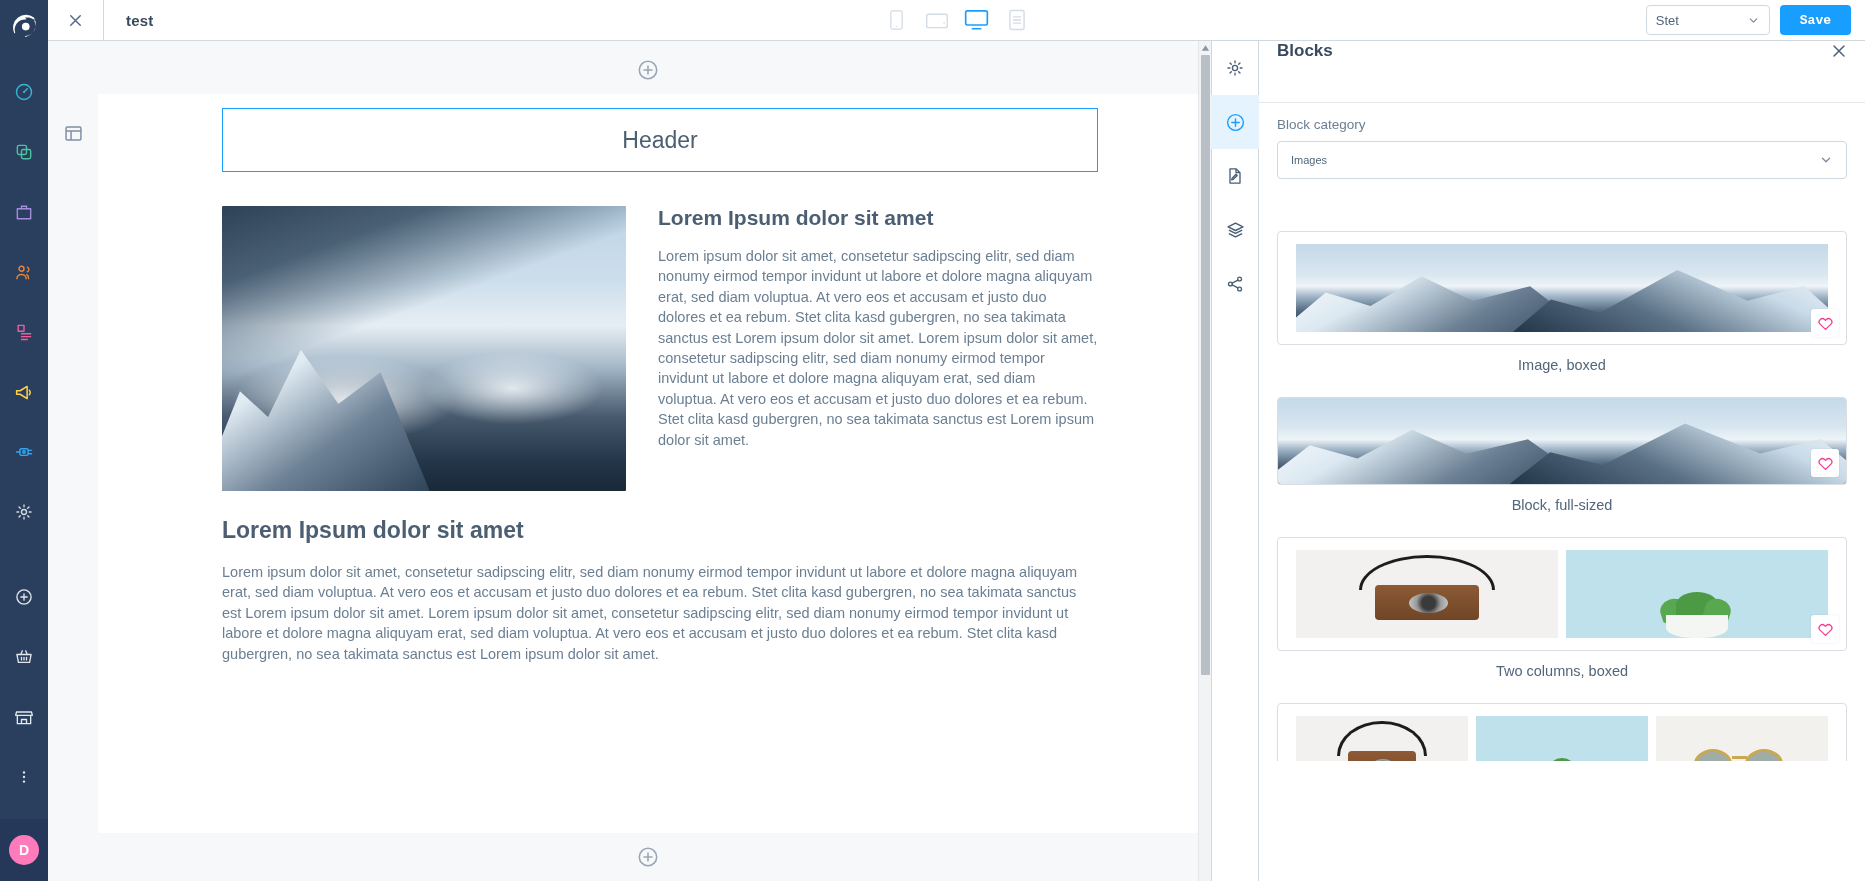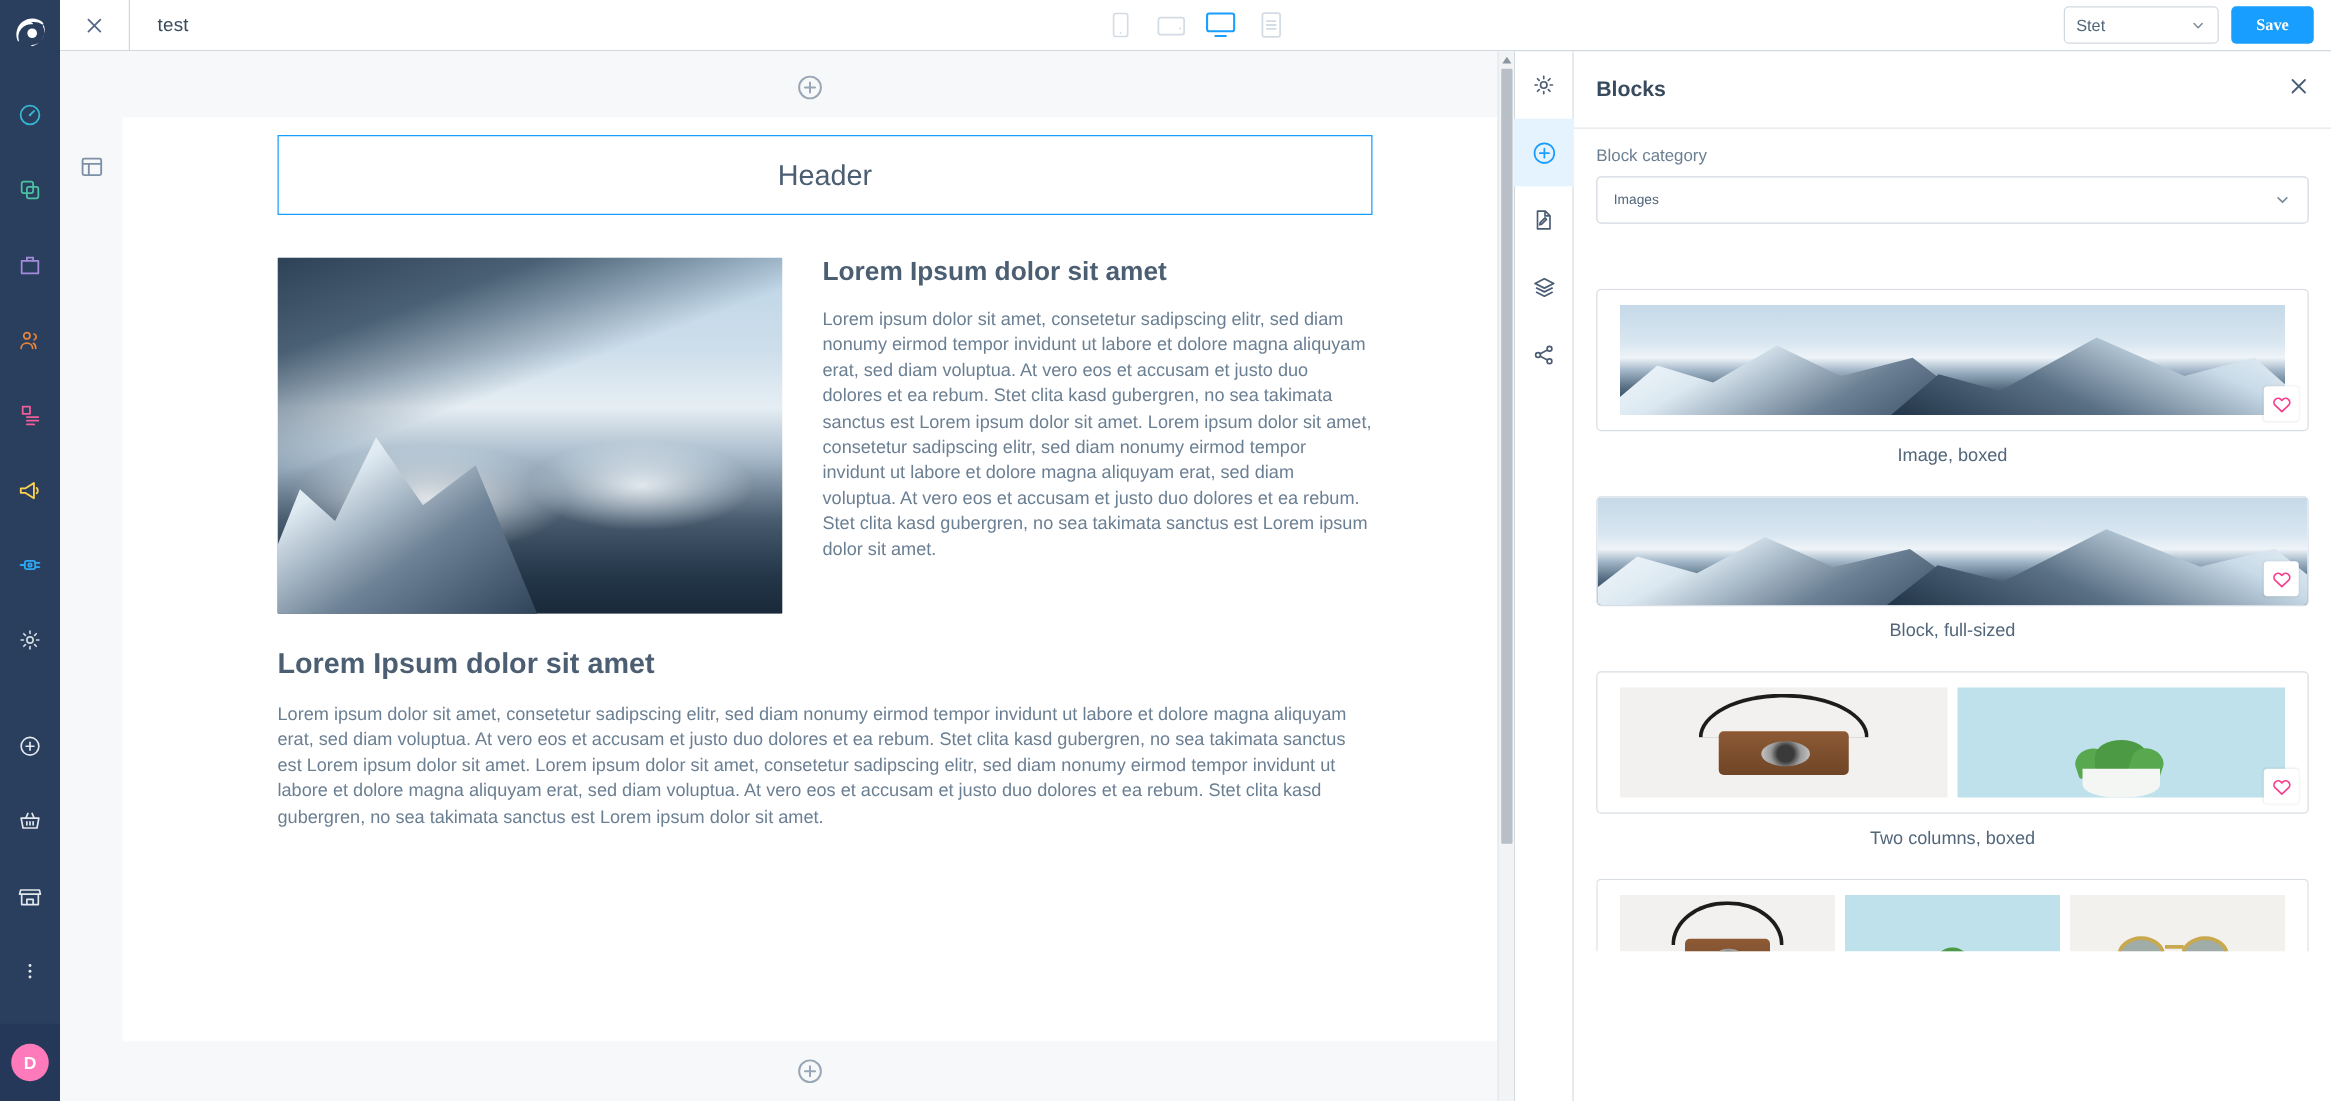--- a/index.html
+++ b/index.html
@@ -42,41 +42,41 @@
   #topbar {
     height: 41px; flex: 0 0 41px; background: #fff; border-bottom: 1px solid #d1d9e0;
     display: flex; align-items: stretch; position: relative;
   }
   #close-cell {
     width: 56px; display: flex; align-items: center; justify-content: center;
     border-right: 1px solid #d1d9e0; cursor: pointer;
   }
   #page-title {
     display: flex; align-items: center; padding-left: 22px;
-    font-size: 15px; font-weight: normal; color: #384a5e; letter-spacing: .2px;
+    font-size: 15px; font-weight: bold; color: #384a5e; letter-spacing: .2px;
   }
   #viewports {
     position: absolute; left: 0; right: 0; top: 0; bottom: 0;
     display: flex; align-items: center; justify-content: center; gap: 14px;
     pointer-events: none;
   }
   #viewports .vp { pointer-events: auto; cursor: pointer; display: flex; align-items: center; justify-content: center; width: 26px; height: 26px; }
   #topbar-right {
     margin-left: auto; display: flex; align-items: center; gap: 10px;
     padding-right: 14px;
   }
   .lang-select {
     width: 124px; height: 30px; border: 1px solid #d1d9e0; border-radius: 4px;
     background: #fff; display: flex; align-items: center; padding: 0 9px;
     font-size: 13px; color: #52667a; cursor: pointer; justify-content: space-between;
   }
   .save-btn {
     height: 30px; padding: 0 20px; background: #189eff; color: #fff;
     border: none; border-radius: 4px; font-size: 13px; font-weight: bold;
-    cursor: pointer; font-family: Liberation Serif, serif;
+    cursor: pointer; font-family: Liberation Mono, monospace;
   }
 
   
   #below { flex: 1 1 auto; display: flex; min-height: 0; }
 
   
   #stage {
     flex: 1 1 auto; position: relative; min-width: 0;
     background: #f7f8fa; display: flex; flex-direction: column;
   }
@@ -166,21 +166,21 @@
     width: 48px; height: 54px; display: flex; align-items: center; justify-content: center;
     cursor: pointer;
   }
   #tab-rail .tab.active { background: #e5f3ff; }
 
   #blocks-panel {
     width: 606px; flex: 0 0 606px; background: #fff; display: flex; flex-direction: column;
     min-width: 0;
   }
   #blocks-head {
-    height: 62px; flex: 0 0 62px; display: flex; align-items: center;
+    height: 62px; flex: 0 0 62px; display: flex; align-items: flex-start;
     padding: 0 16px 0 18px; border-bottom: 1px solid #e3e7eb;
   }
   #blocks-head .title { font-size: 17px; font-weight: bold; color: #384a5e; }
   #blocks-head .close-x { margin-left: auto; cursor: pointer; }
 
   #category-area { padding: 14px 18px 16px 18px; }
   #category-area .lbl { font-size: 13.5px; color: #6b7f93; margin-bottom: 9px; }
   .cat-select {
     height: 38px; border: 1px solid #d1d9e0; border-radius: 4px; display: flex;
     align-items: center; justify-content: space-between; padding: 0 13px;

